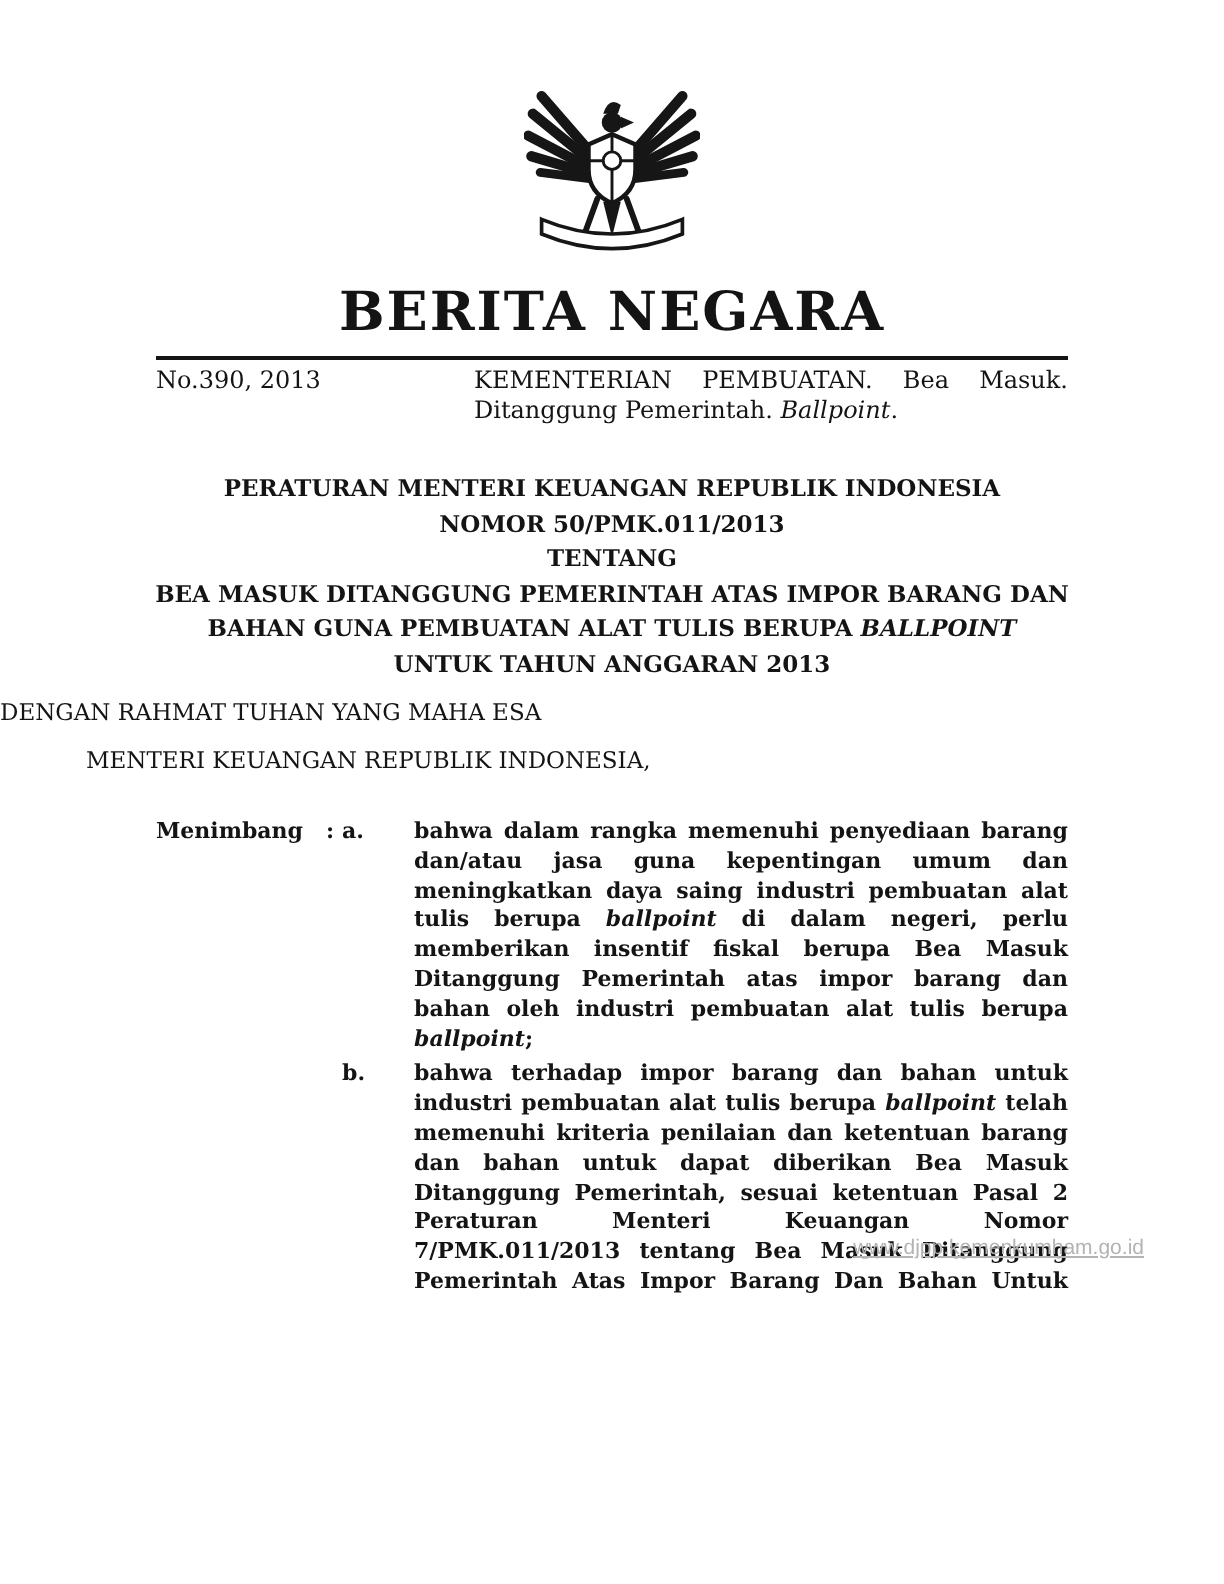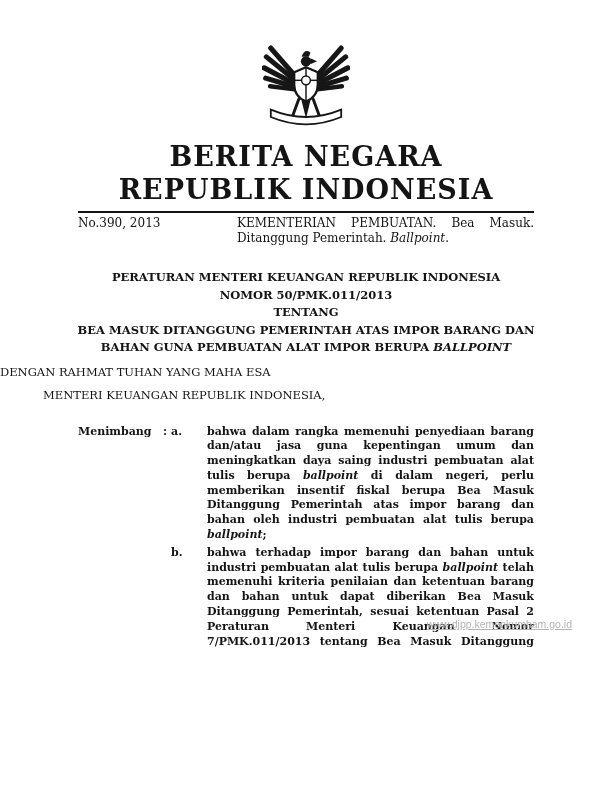--- a/index.html
+++ b/index.html
@@ -108,37 +108,37 @@
         <line x1="60" y1="42" x2="60" y2="89" stroke="#161616" stroke-width="2"></line>
         <circle cx="60" cy="60" r="6" fill="#ffffff" stroke="#161616" stroke-width="2"></circle>
         <path d="M54 88 L60 112 L66 88 Z" fill="#161616"></path>
         <path d="M50 86 L42 108" stroke="#161616" stroke-width="4" stroke-linecap="round"></path>
         <path d="M70 86 L78 108" stroke="#161616" stroke-width="4" stroke-linecap="round"></path>
         <path d="M12 100 Q60 120 108 100 L108 110 Q60 130 12 110 Z" fill="#ffffff" stroke="#161616" stroke-width="2.5"></path>
       </svg>
     </span>
     <div class="mast-title">
       <div>BERITA NEGARA</div>
-      <div>REPUBLIK INDONESIA</div>
     </div>
   </div>
 
   <div class="rule"></div>
 
   <div class="meta-row">
     <div class="meta-issue">No.390, 2013</div>
     <p class="meta-abstract"><span>KEMENTERIAN PEMBUATAN. Bea Masuk. Ditanggung Pemerintah. </span><em>Ballpoint</em><span>.</span></p>
   </div>
 
   <div class="title-block">
     <div>PERATURAN MENTERI KEUANGAN REPUBLIK INDONESIA</div>
     <div>NOMOR 50/PMK.011/2013</div>
     <div>TENTANG</div>
     <div>BEA MASUK DITANGGUNG PEMERINTAH ATAS IMPOR BARANG DAN</div>
-    <div class="title-line"><span>BAHAN GUNA PEMBUATAN ALAT IMPOR BERUPA </span><em>BALLPOINT</em></div>
+    <div class="title-line"><span>BAHAN GUNA PEMBUATAN ALAT TULIS BERUPA </span><em>BALLPOINT</em></div>
+    <div>UNTUK TAHUN ANGGARAN 2013</div>
   </div>
 
   <div class="invocation">DENGAN RAHMAT TUHAN YANG MAHA ESA</div>
   <div class="authority">MENTERI KEUANGAN REPUBLIK INDONESIA,</div>
 
   <div class="consider">
     <span class="consider-label">Menimbang</span>
     <span class="consider-sep">:</span>
     <div class="consider-items">
       <div class="consider-item">

